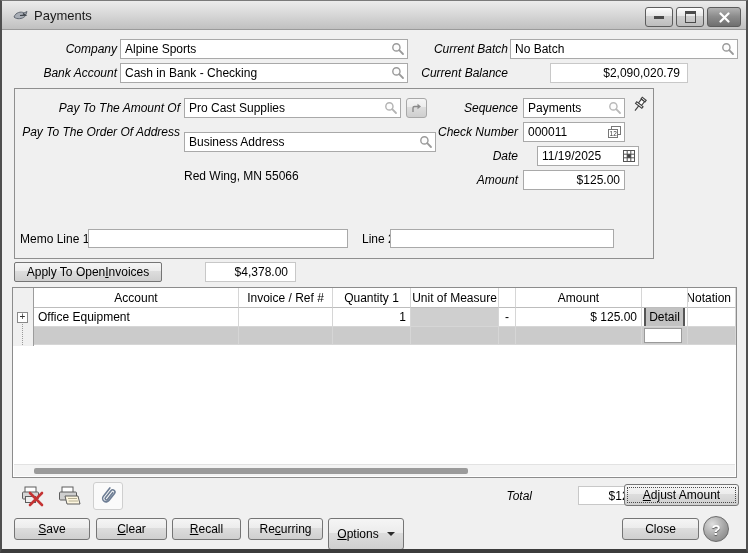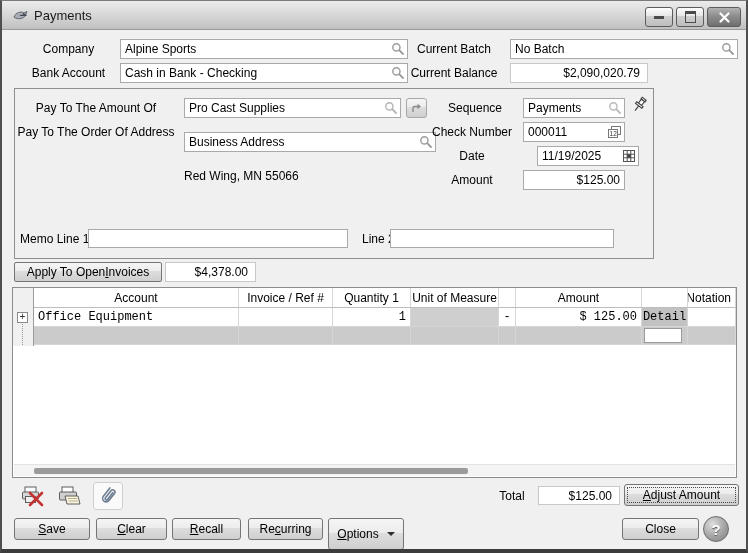--- a/index.html
+++ b/index.html
@@ -16,39 +16,39 @@
     background:linear-gradient(#ececec,#d9d9d9 45%,#c0c0c0);
     border-bottom:1px solid #9a9a9a;}
   .title-text{left:32px;top:7px;font-size:13px;color:#1a1a1a;}
   .wbtn{top:6px;height:20px;border:1px solid #5c5c5c;border-radius:3px;
     background:linear-gradient(#fdfdfd,#e6e6e6 45%,#cfcfcf 46%,#bdbdbd);
     display:flex;align-items:center;justify-content:center;}
   .wbtn.close{background:linear-gradient(#b2b2b2,#8d8d8d 45%,#6f6f6f);}
   .glyph-min{width:10px;height:3px;background:#4a4a4a;}
   .glyph-max{width:9px;height:8px;border:1px solid #4a4a4a;border-top:3px solid #4a4a4a;background:transparent;}
   
-  .lbl{height:15px;text-align:center;white-space:nowrap;}
+  .lbl{height:15px;text-align:right;white-space:nowrap;font-style:italic;}
   .lbl-left{height:15px;white-space:nowrap;}
   .tb{height:20px;background:#fff;border:1px solid #a9a9a9;display:flex;align-items:center;}
   .tb input{border:0;outline:0;flex:1;min-width:0;font:inherit;padding:0 4px;background:transparent;}
   .tb input.right{text-align:right;}
-  .ro{height:20px;background:#fff;border:1px solid #c8c8c8;display:flex;align-items:center;justify-content:flex-end;padding-right:7px;}
+  .ro{height:20px;background:#fff;border:1px solid #c8c8c8;display:flex;align-items:center;justify-content:flex-end;padding-right:7px;margin-left:40px;}
   .icon-slot{flex:0 0 auto;margin-right:2px;display:flex;align-items:center;}
   .groupbox{border:1px solid #8f8f8f;background:#f0f0f0;}
   
   .btn{border:1px solid #757575;border-radius:3px;
     background:linear-gradient(#f5f5f5,#ececec 45%,#dddddd 46%,#cfcfcf);
     display:flex;align-items:center;justify-content:center;font:inherit;white-space:nowrap;}
   .btn.focus{outline:1px dotted #4a4a4a;outline-offset:-4px;}
   .caret{width:0;height:0;border-left:4px solid transparent;border-right:4px solid transparent;border-top:4px solid #2c2c2c;margin-left:8px;}
   
   .grid{background:#fff;border:1px solid #8c8c8c;overflow:hidden;}
   .gcell{position:absolute;box-sizing:border-box;display:flex;align-items:center;border-right:1px solid #d6d6d6;padding:0 4px;overflow:hidden;white-space:nowrap;}
   .ghead{top:0;height:20px;justify-content:center;border-bottom:1px solid #bdbdbd;}
-  .grow1{top:20px;height:19px;border-bottom:1px solid #d6d6d6;background:#fff;font-family:Liberation Mono, monospace;}
+  .grow1{top:20px;height:19px;border-bottom:1px solid #d6d6d6;background:#fff;}
   .grow2{top:39px;height:18px;border-bottom:1px solid #d6d6d6;background:#cbcbcb;}
   .rowhdr-col{left:0;top:0;width:21px;height:58px;background:#f0f0f0;border-right:1px solid #9c9c9c;}
   .expander{left:4px;top:24px;width:11px;height:11px;background:#fff;border:1px solid #8a8a8a;
     font-size:10px;line-height:8px;text-align:center;color:#333;}
   .dotted-tail{left:9px;top:36px;width:1px;height:21px;border-left:1px dotted #999;}
   .detail-btn{border:2px solid #565656;background:#c2c2c2;border-radius:1px;height:18px;
     display:flex;align-items:center;justify-content:center;font-size:12px;padding:0 3px;}
   .hscroll{left:1px;right:1px;bottom:1px;height:12px;background:#f4f4f4;border-top:1px solid #e2e2e2;}
   .hthumb{left:20px;top:3px;width:434px;height:6px;background:#9b9b9b;border-radius:2px;}
   

